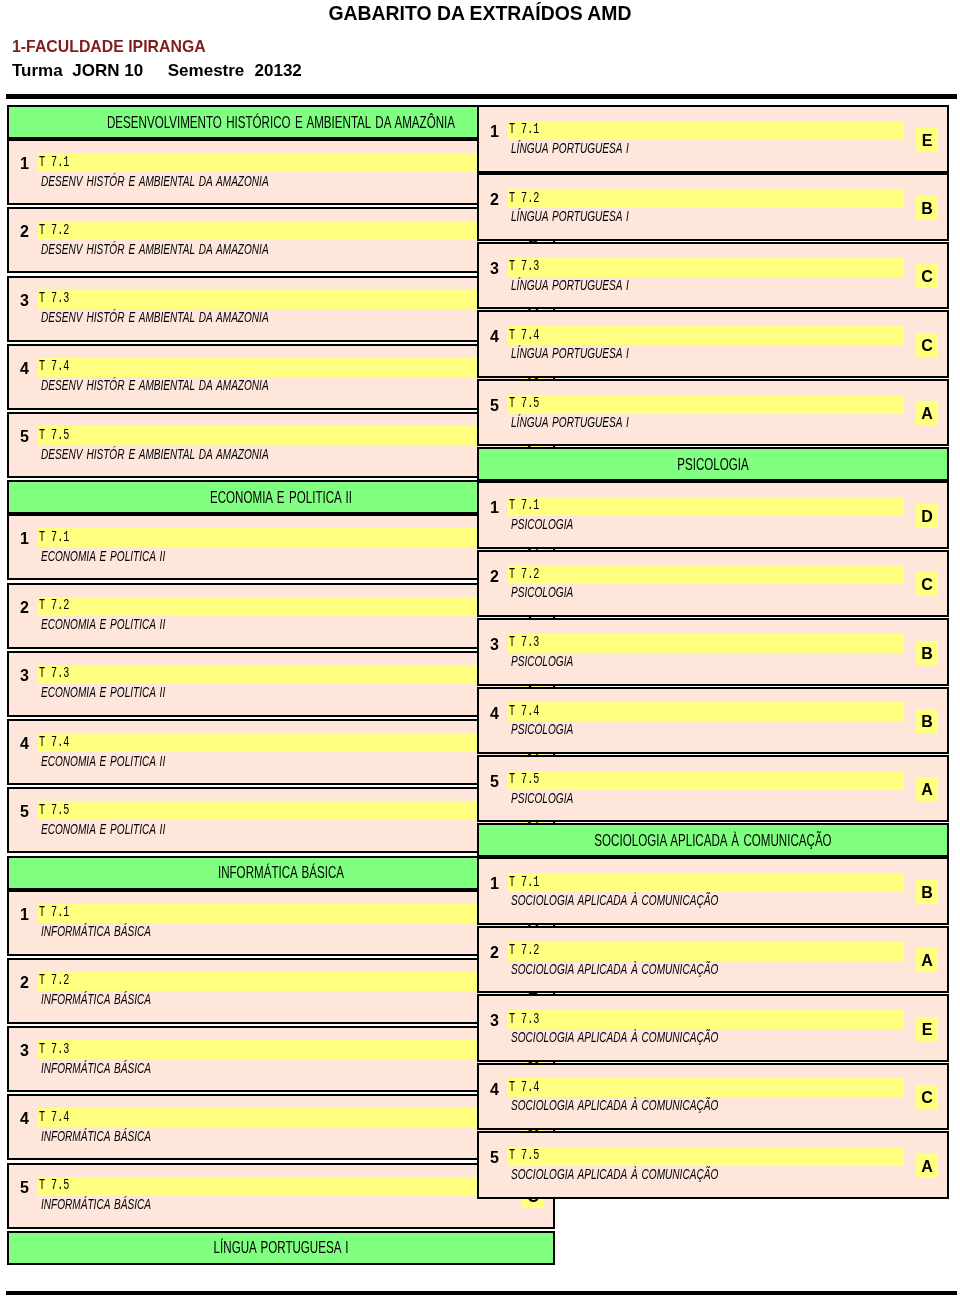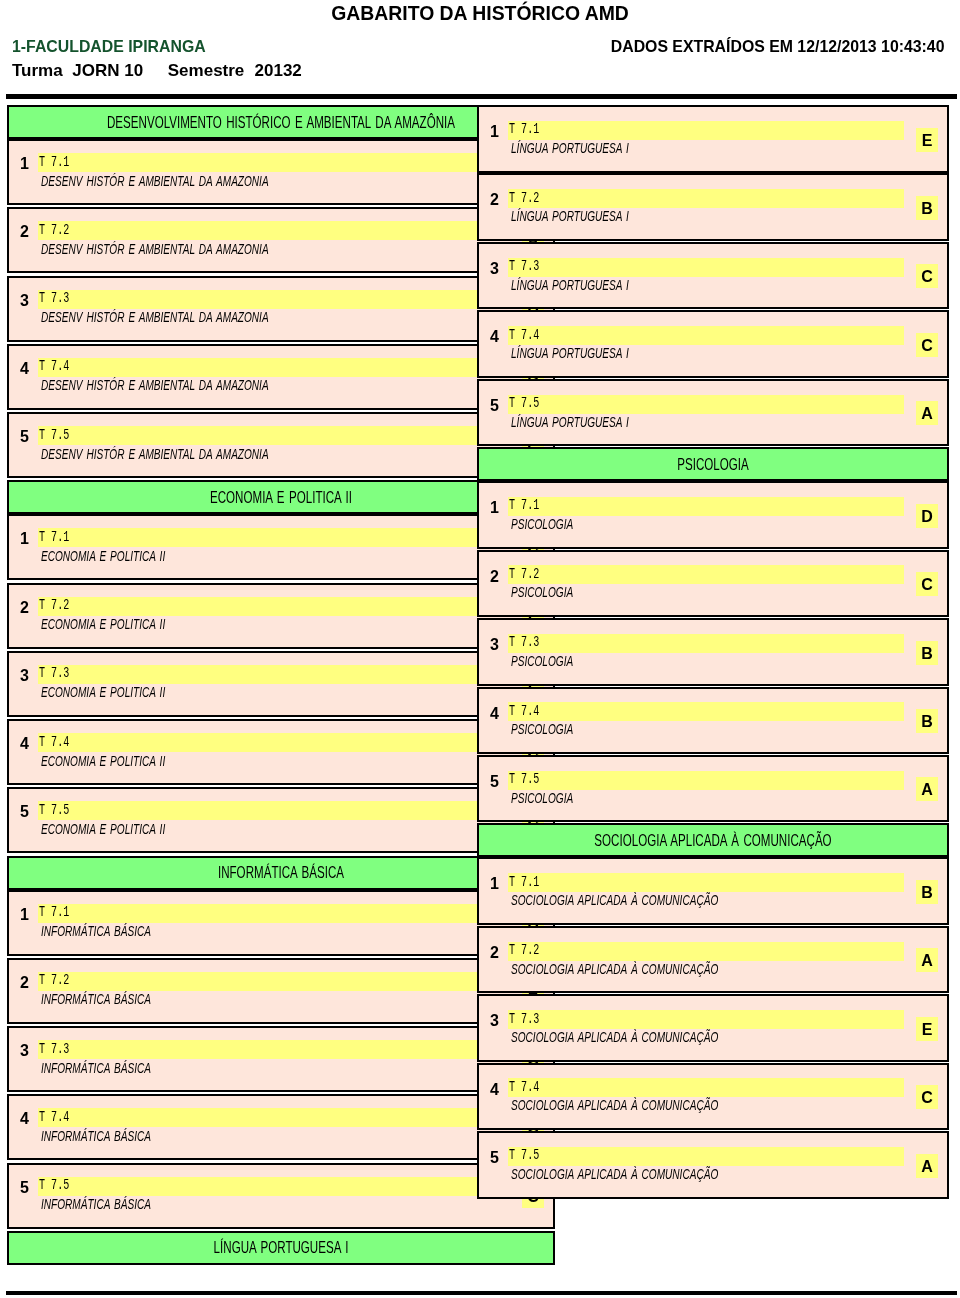--- a/index.html
+++ b/index.html
@@ -1,20 +1,20 @@
 <!DOCTYPE html>
 <html><head>
 <meta charset="utf-8">
 <title>GABARITO</title>
 <style>
   html,body{margin:0;padding:0;}
   body{width:960px;height:1298px;background:#fff;font-family:"Liberation Sans",sans-serif;-webkit-font-smoothing:antialiased;}
   .page{position:relative;width:960px;height:1298px;overflow:hidden;}
   .hdr-title{position:absolute;left:0;top:2px;width:960px;text-align:center;font-size:19.4px;font-weight:bold;color:#000;}
-  .hdr-left{position:absolute;left:12px;top:38px;font-size:15.85px;font-weight:bold;color:#14532d;}
+  .hdr-left{position:absolute;left:12px;top:38px;font-size:15.85px;font-weight:bold;color:#7f1d1d;}
   .hdr-right{position:absolute;right:15.5px;top:38px;font-size:15.85px;font-weight:bold;color:#000;}
   .hdr-turma{position:absolute;left:12px;top:61px;font-size:17px;font-weight:bold;color:#000;}
   .hdr-turma span{display:inline-block;}
   .gap1{width:9.6px;}
   .gap3{width:24.6px;}
   .gap4{width:10.2px;}
   .rule-top{position:absolute;left:6px;top:94px;width:951px;height:5px;background:#000;}
   .rule-bot{position:absolute;left:6px;top:1291px;width:951px;height:4px;background:#000;}
   .col{position:absolute;top:105px;}
   .col-l{left:7px;width:548px;}
@@ -30,23 +30,22 @@
   .num{position:absolute;left:11px;top:16px;font-size:16px;font-weight:bold;color:#000;line-height:14px;}
   .qbox{position:absolute;left:29px;top:12px;right:43px;height:19px;background:#FFFF80;font-family:Liberation Mono, monospace;}
   .qlabel{position:absolute;left:1px;top:2.5px;font-size:13.8px;color:#000;line-height:13px;white-space:nowrap;transform:scaleX(0.73);transform-origin:0 0;}
   .subj{position:absolute;left:32px;top:33.5px;font-size:14.1px;font-style:italic;color:#000;line-height:13px;white-space:nowrap;word-spacing:1.6px;transform:scaleX(0.715);transform-origin:0 0;}
   .ans{position:absolute;right:9px;top:19px;width:22px;height:24px;background:#FFFF80;text-align:center;line-height:26px;font-size:16px;font-weight:bold;color:#000;}
 </style>
 </head>
 <body>
 
 <div class="page">
-  <div class="hdr-title">GABARITO DA HISTÓRICO AMD</div>
+  <div class="hdr-title">GABARITO DA EXTRAÍDOS AMD</div>
   <div class="hdr-left">1-FACULDADE IPIRANGA</div>
-  <div class="hdr-right">DADOS EXTRAÍDOS EM 12/12/2013 10:43:40</div>
   <div class="hdr-turma"><span>Turma</span><span class="gap1"></span><span>JORN 10</span><span class="gap3"></span><span>Semestre</span><span class="gap4"></span><span>20132</span></div>
   <div class="rule-top"></div>
   <div class="col col-l" id="colL">
       <div class="sect-head">
         <span>DESENVOLVIMENTO HISTÓRICO E AMBIENTAL DA AMAZÔNIA</span>
       </div>
       <div class="row">
         <span class="num">1</span>
         <span class="qbox">
           <span class="qlabel">T 7.1</span>

